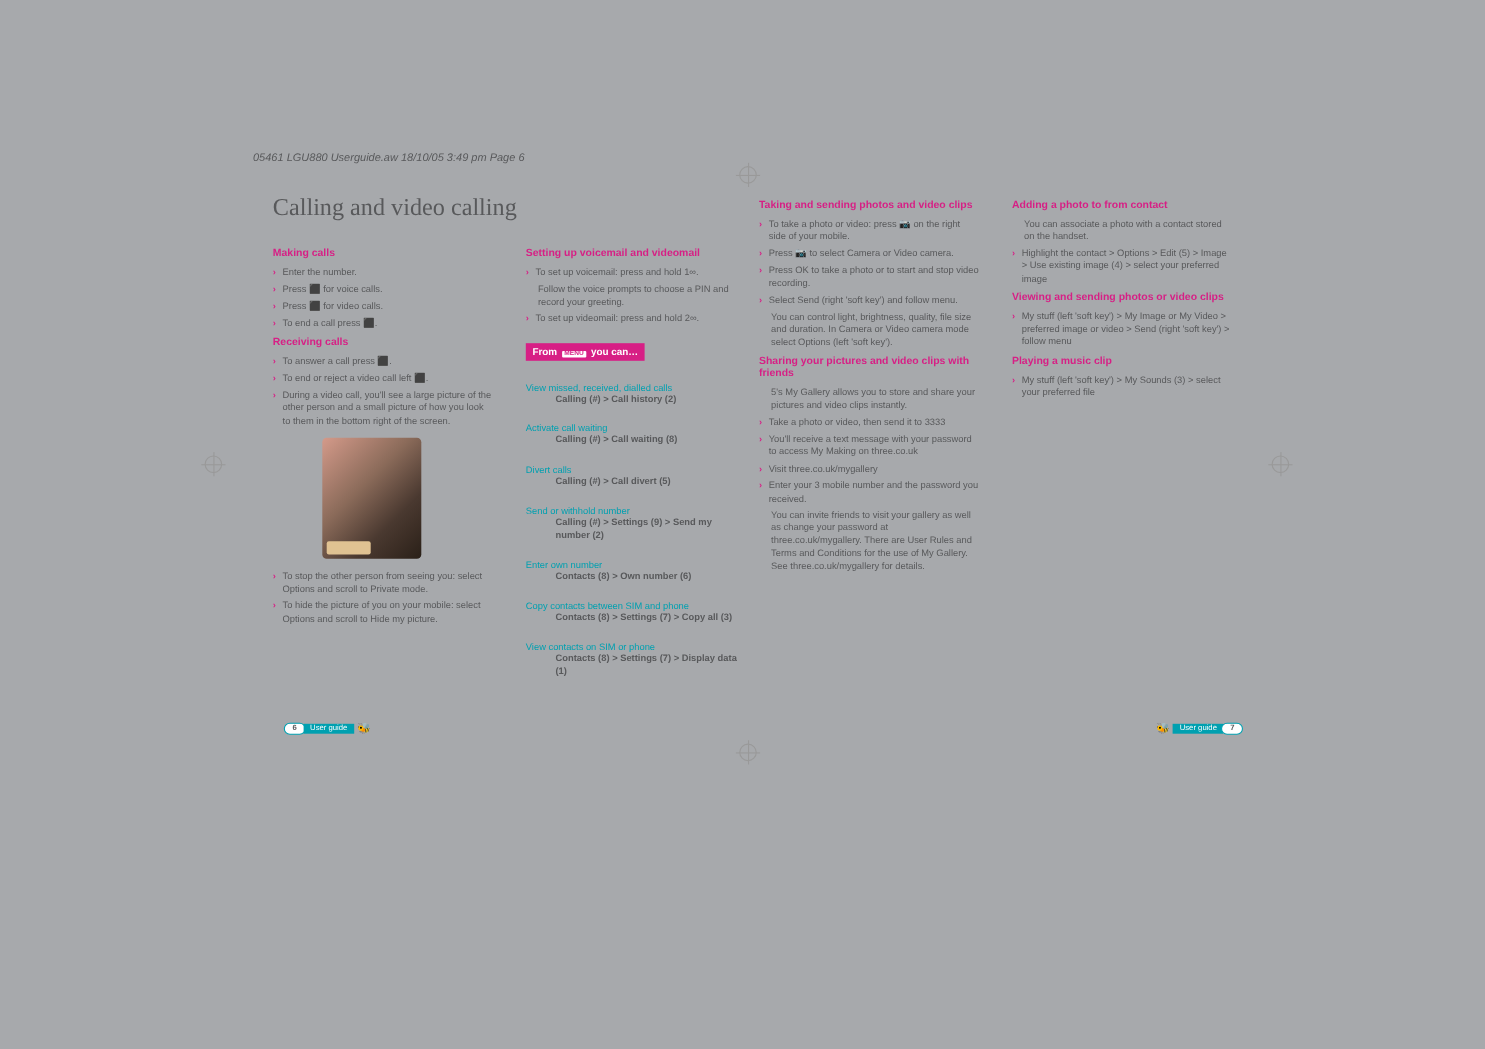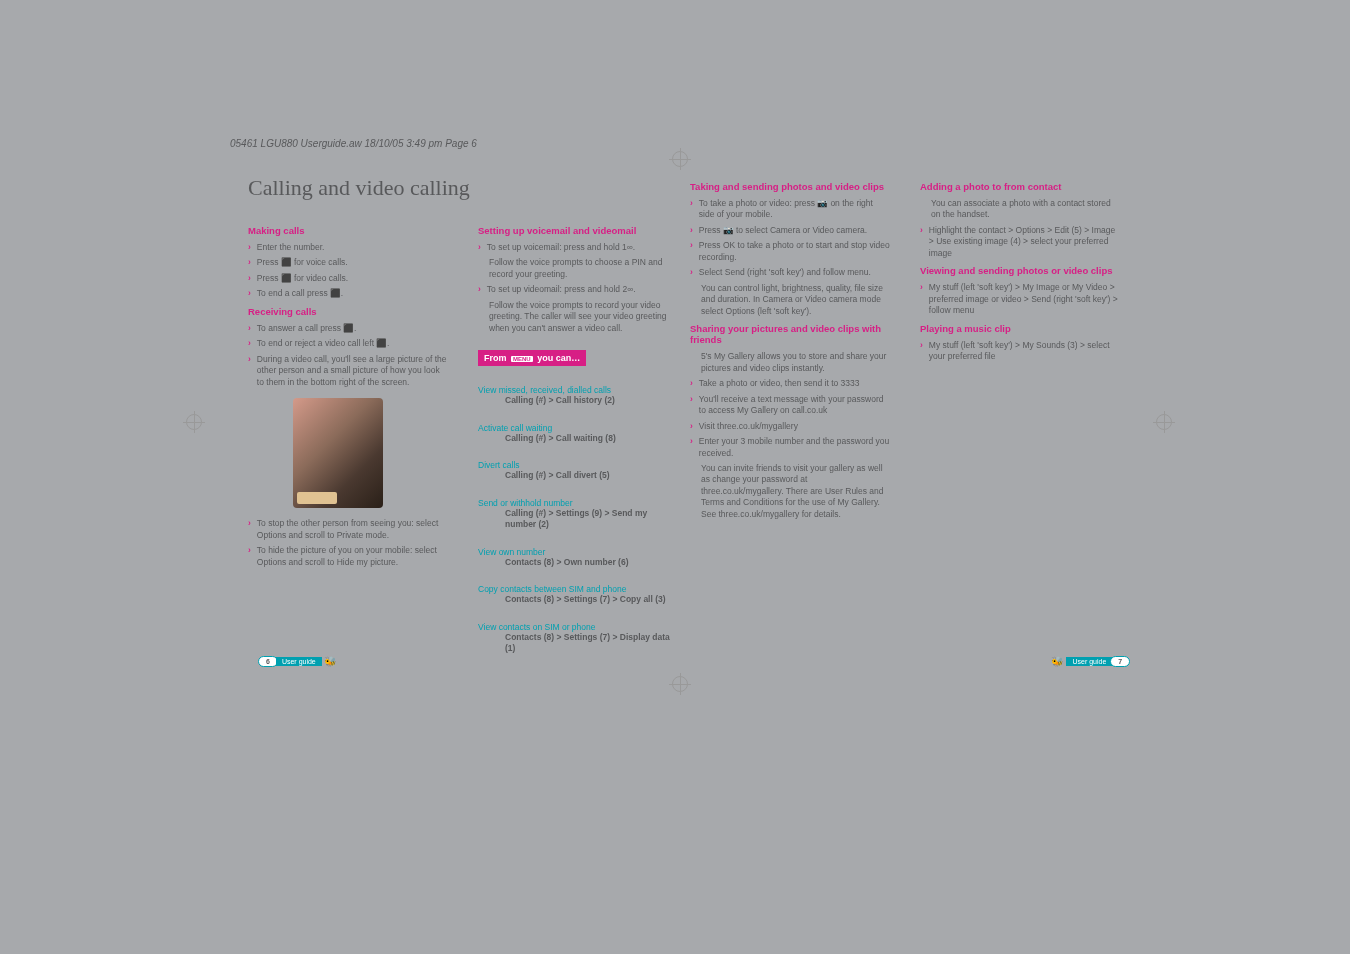--- a/index.html
+++ b/index.html
@@ -234,33 +234,32 @@
       <h2 class="section">Setting up voicemail and videomail</h2>
       <div class="bullet-item">
           <span class="chev">›</span>
           <span>To set up voicemail: press and hold 1∞.</span>
         </div>
       <div class="body-text">Follow the voice prompts to choose a PIN and record your greeting.</div>
       <div class="bullet-item">
           <span class="chev">›</span>
           <span>To set up videomail: press and hold 2∞.</span>
         </div>
-      <div class="body-text">Follow the voice prompts to record your video greeting. The caller will see your video greeting when you can't answer a video call.</div>
 
       <div class="from-box">From <span class="menu-key">MENU</span> you can…</div>
 
       <h2 class="sub-blue">View missed, received, dialled calls</h2>
       <div class="bold-line">Calling (#) &gt; Call history (2)</div>
       <h2 class="sub-blue">Activate call waiting</h2>
       <div class="bold-line">Calling (#) &gt; Call waiting (8)</div>
       <h2 class="sub-blue">Divert calls</h2>
       <div class="bold-line">Calling (#) &gt; Call divert (5)</div>
       <h2 class="sub-blue">Send or withhold number</h2>
       <div class="bold-line">Calling (#) &gt; Settings (9) &gt; Send my number (2)</div>
-      <h2 class="sub-blue">View own number</h2>
+      <h2 class="sub-blue">Enter own number</h2>
       <div class="bold-line">Contacts (8) &gt; Own number (6)</div>
       <h2 class="sub-blue">Copy contacts between SIM and phone</h2>
       <div class="bold-line">Contacts (8) &gt; Settings (7) &gt; Copy all  (3)</div>
       <h2 class="sub-blue">View contacts on SIM or phone</h2>
       <div class="bold-line">Contacts (8) &gt; Settings (7) &gt; Display data  (1)</div>
     </div>
   </div>
 </div>
 
 <div class="page page-right">
@@ -286,21 +285,21 @@
       <div class="body-text">You can control light, brightness, quality, file size and duration. In Camera or Video camera mode select Options (left 'soft key').</div>
 
       <h2 class="section">Sharing your pictures and video clips with friends</h2>
       <div class="body-text" style="margin-left:11px">5's My Gallery allows you to store and share your pictures and video clips instantly.</div>
       <div class="bullet-item">
           <span class="chev">›</span>
           <span>Take a photo or video, then send it to 3333</span>
         </div>
       <div class="bullet-item">
           <span class="chev">›</span>
-          <span>You'll receive a text message with your password to access My Gallery on call.co.uk</span>
+          <span>You'll receive a text message with your password to access My Making on three.co.uk</span>
         </div>
       <div class="bullet-item">
           <span class="chev">›</span>
           <span>Visit three.co.uk/mygallery</span>
         </div>
       <div class="bullet-item">
           <span class="chev">›</span>
           <span>Enter your 3 mobile number and the password you received.</span>
         </div>
       <div class="body-text">You can invite friends to visit your gallery as well as change your password at three.co.uk/mygallery. There are User Rules and Terms and Conditions for the use of My Gallery. See three.co.uk/mygallery for details.</div>

